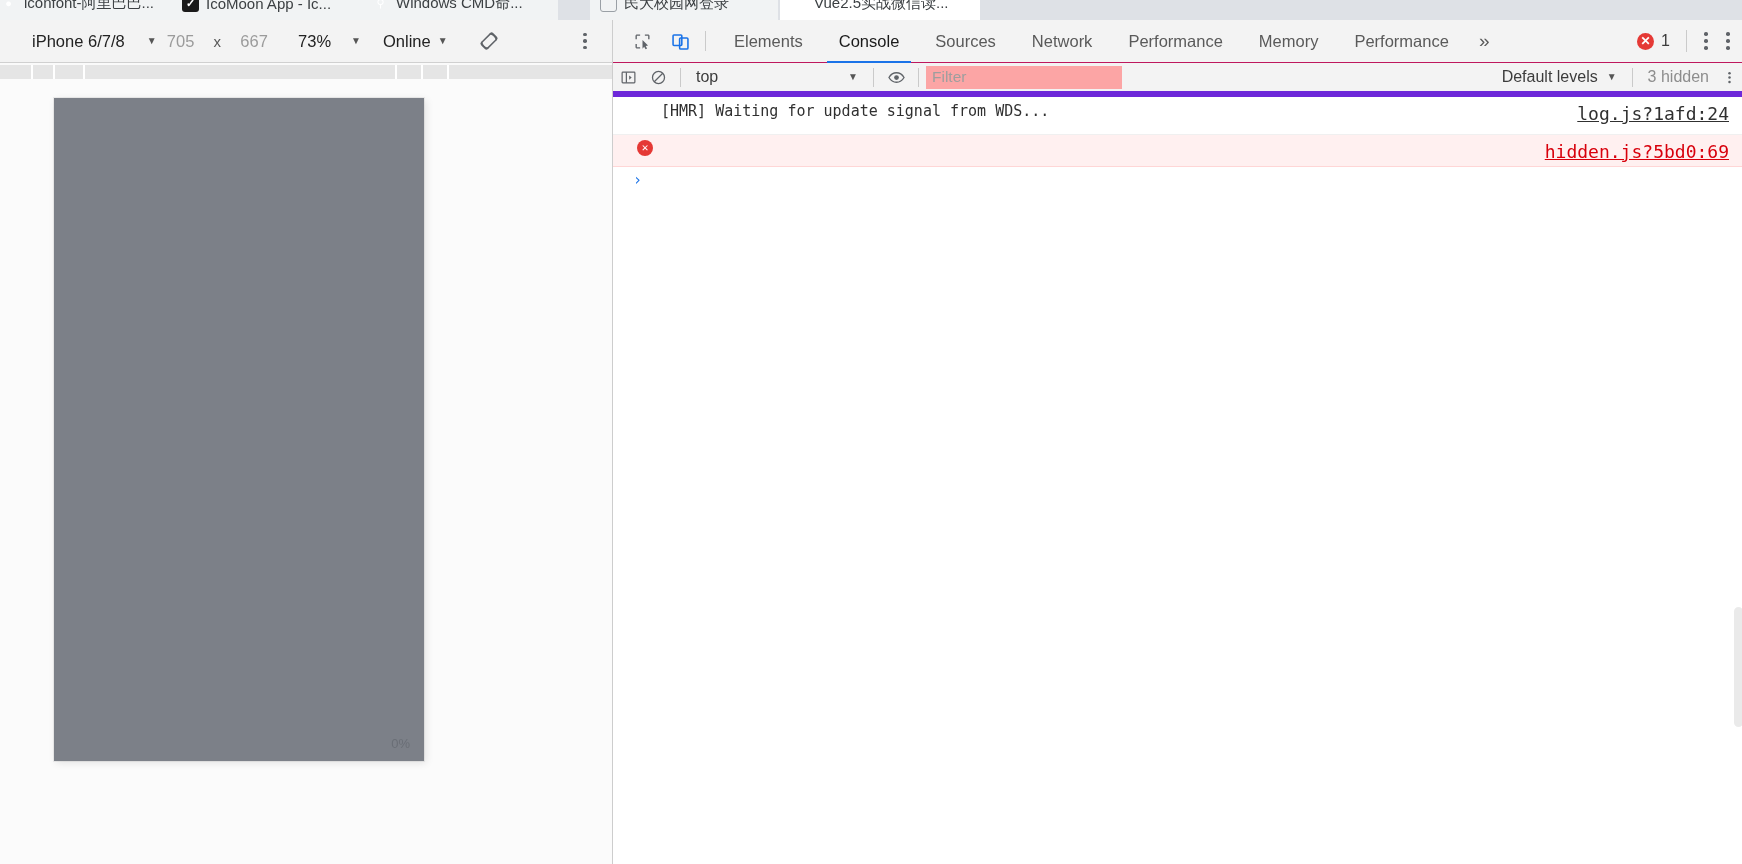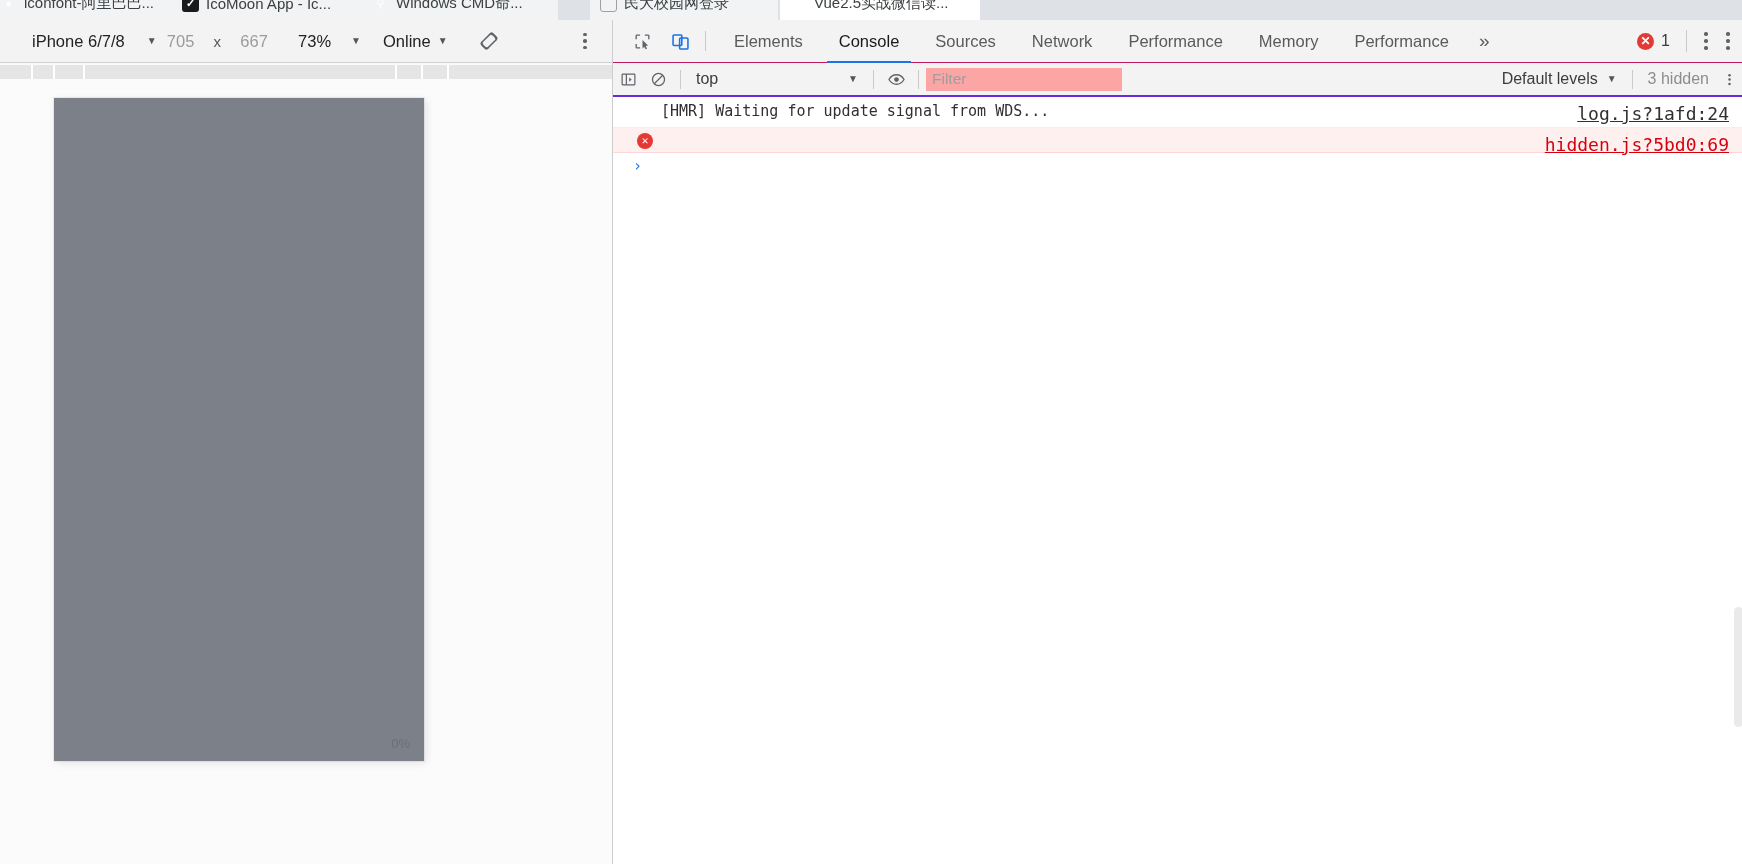--- a/index.html
+++ b/index.html
@@ -155,21 +155,21 @@
   .kebab {
     width: 22px; height: 26px; cursor: pointer;
     display: flex; flex-direction: column; align-items: center; justify-content: center; gap: 3.5px;
   }
   .kebab i { display: block; width: 3.5px; height: 3.5px; border-radius: 50%; background: #5f6368; }
 
   
   .console-bar {
     position: relative; height: 34px; width: 1130px;
     background: #f3f3f3;
-    border-bottom: 2px solid #6d28d9;
+    border-bottom: 6px solid #6d28d9;
     display: flex; align-items: center;
   }
   .cb-btn { width: 30px; height: 26px; display: flex; align-items: center; justify-content: center; cursor: pointer; }
   .cb-sep { width: 1px; height: 19px; background: #cacaca; margin: 0 7px; }
   .ctx-select {
     display: flex; align-items: center; justify-content: space-between;
     width: 178px; height: 26px; padding: 0 8px;
     font-size: 16px; color: #3c3c3c; cursor: pointer;
   }
   .filter-input {
@@ -190,21 +190,21 @@
   
   .console-body {
     position: relative; width: 1130px; height: 767px;
     background: #ffffff; overflow: hidden;
     font-family: "DejaVu Sans Mono", monospace;
     font-size: 15px;
   }
   .msg {
     position: relative;
     display: flex; align-items: flex-start;
-    padding: 3px 0 3px 16px;
+    padding: 3px 0 10px 16px;
     border-bottom: 1px solid #f0f0f0;
     line-height: 1.58;
   }
   .msg.error { background: #fff0f0; border-bottom-color: #ffd6d6; }
   .msg-gutter { width: 32px; flex: 0 0 32px; display: flex; align-items: flex-start; justify-content: center; padding-top: 2px;}
   .err-icon-sm {
     width: 16px; height: 16px; border-radius: 50%; background: #e53935;
     color: #fff; font-size: 11px; line-height: 16px; text-align: center; font-weight: bold;
   }
   .msg-text { flex: 1 1 auto; padding-right: 14px; color: #303030; word-break: break-all; }

